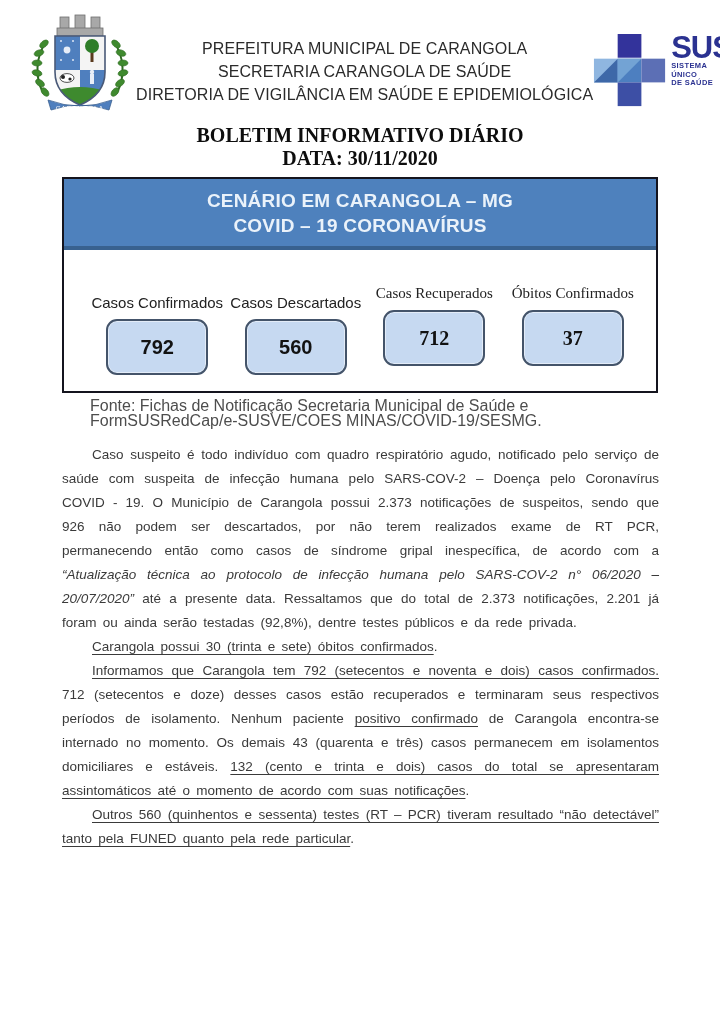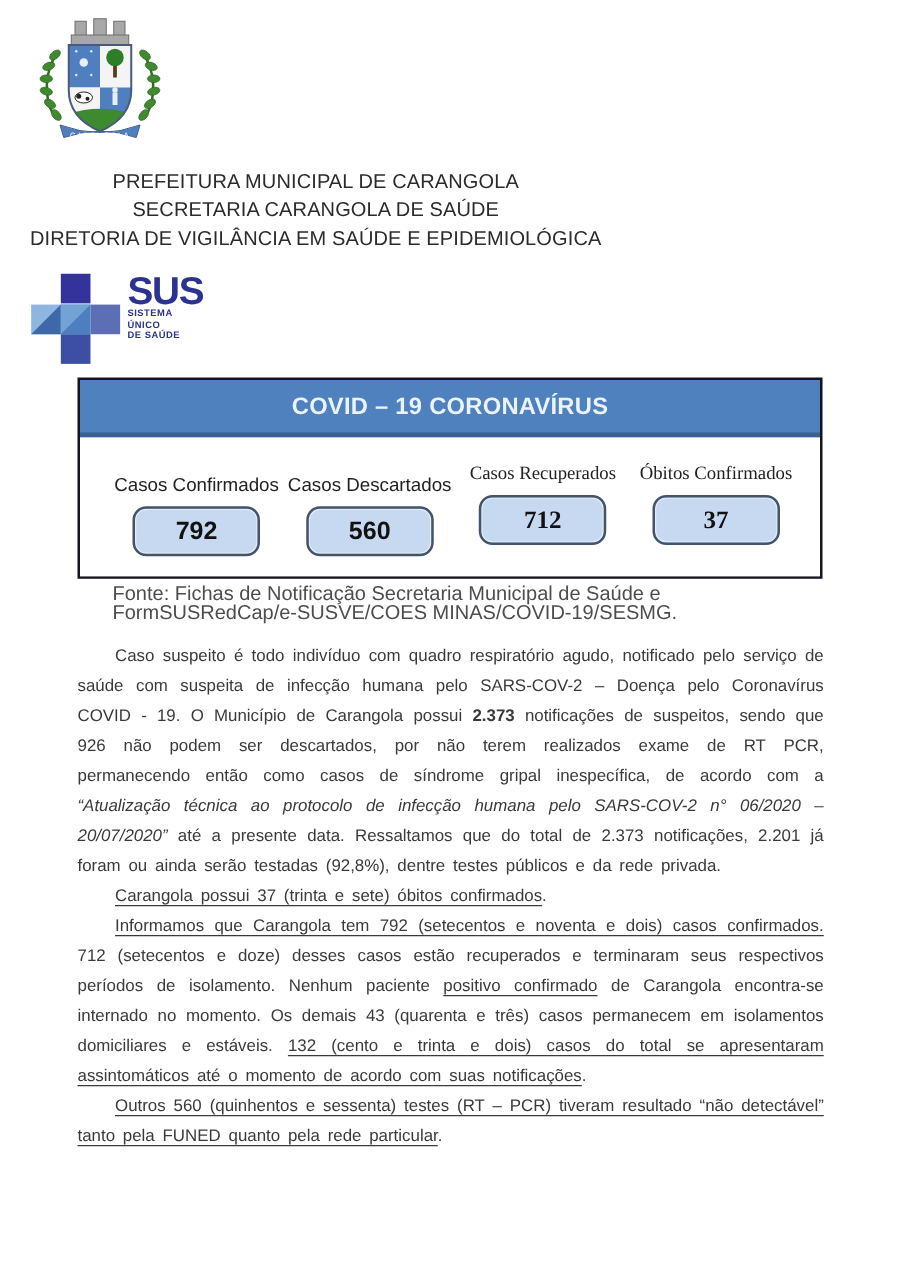--- a/index.html
+++ b/index.html
@@ -3,21 +3,21 @@
 <meta charset="utf-8">
 <style>
   * { margin:0; padding:0; box-sizing:border-box; }
   html,body { background:#ffffff; }
   .page {
     width:720px; height:1020px; background:#ffffff; position:relative;
     font-family:"Liberation Sans", sans-serif; color:#333; overflow:hidden;
   }
 
   
-  .header { display:flex; align-items:flex-start; padding:8px 8px 0 24px;flex-direction:column; }
+  .header { display:flex; align-items:center; padding:8px 8px 0 24px; }
   .crest { width:112px; height:112px; flex:0 0 auto; }
   .org-block { flex:1; text-align:center; padding-top:14px; }
   .org-line {
     font-size:16px; line-height:23px; color:#2b2b2b; letter-spacing:0.1px;
     white-space:nowrap;
   }
   .sus { flex:0 0 auto; display:flex; align-items:flex-start; padding-top:14px; margin-right:2px; }
   .sus svg { display:block; }
   .sus-text { margin-left:4px; padding-top:2px; }
   .sus-title { font-size:31px; line-height:28px; font-weight:bold; color:#2b3291; letter-spacing:-1px; }
@@ -30,41 +30,41 @@
 
   
   .scenario {
     margin:7px 60px 0 62px; width:596px; border:2px solid #14141e; background:#fff;
   }
   .banner {
     background:#4E81BD; border-bottom:4px solid #38618f;
     text-align:center; padding:9px 0 8px;
   }
   .banner div { color:#eaf2fa; font-weight:bold; font-size:19px; line-height:25px; letter-spacing:0.2px; }
-  .stats { display:flex; justify-content:space-between; padding:30px 14px 16px 24px; background:#fff; }
+  .stats { display:flex; justify-content:space-between; padding:44px 14px 16px 24px; background:#fff; }
   .stat { width:142px; text-align:center; }
   .stat:nth-child(3), .stat:nth-child(4) { transform:translateY(-9px);font-family:Liberation Serif, serif; }
   .stat-label { font-size:15px; color:#222; white-space:nowrap; }
   .stat-box {
-    margin:8px auto 0; width:102px; height:40px; background:#C6D9F1;
+    margin:8px auto 0; width:102px; height:56px; background:#C6D9F1;
     border:2px solid #44546A; border-radius:11px;
     display:flex; align-items:center; justify-content:center;
     font-size:20px; font-weight:bold; color:#121212;
     box-shadow:inset 0 0 0 1px rgba(255,255,255,0.5);
   }
 
   
   .fonte { margin:5px 60px 0 90px; font-size:16px; line-height:15px; color:#4d4d4d; }
 
   
   .body-text { margin:15px 61px 0 62px; width:597px; text-align:justify;
     font-size:13.5px; line-height:24px; color:#3a3a3a; word-spacing:2.5px; }
   .body-text p { margin:0; text-indent:30px; }
   .u { text-decoration:underline; text-underline-offset:3px; }
-  .b { font-weight:bold; }
+  .b { font-weight:normal; }
   .i { font-style:italic; }
 </style>
 </head>
 <body>
 
 <div class="page">
 
   <div class="header">
 
     <div class="crest">
@@ -152,23 +152,28 @@
       </span>
       <span class="sus-text">
         <div class="sus-title">SUS</div>
         <div class="sus-sub">SISTEMA</div>
         <div class="sus-sub">ÚNICO</div>
         <div class="sus-sub">DE SAÚDE</div>
       </span>
     </div>
   </div>
 
+  <div class="doc-title">
+    <div class="t1">BOLETIM INFORMATIVO DIÁRIO</div>
+    <div class="t2">DATA: 30/11/2020</div>
+  </div>
 
   <div class="scenario">
     <div class="banner">
+      <div>CENÁRIO EM CARANGOLA – MG</div>
       <div>COVID – 19 CORONAVÍRUS</div>
     </div>
     <div class="stats">
       <div class="stat">
         <div class="stat-label">Casos Confirmados</div>
         <div class="stat-box">792</div>
       </div>
       <div class="stat">
         <div class="stat-label">Casos Descartados</div>
         <div class="stat-box">560</div>
@@ -183,18 +188,18 @@
       </div>
     </div>
   </div>
 
   <div class="fonte">
     <div>Fonte: Fichas de Notificação Secretaria Municipal de Saúde e FormSUSRedCap/e-SUSVE/COES MINAS/COVID-19/SESMG.</div>
   </div>
 
   <div class="body-text">
       <p><span>Caso suspeito é todo indivíduo com quadro respiratório agudo, notificado pelo serviço de saúde com suspeita de infecção humana pelo SARS-COV-2 – Doença pelo Coronavírus COVID - 19. O Município de Carangola possui </span><span class="b">2.373</span><span> notificações de suspeitos, sendo que 926 não podem ser descartados, por não terem realizados exame de RT PCR, permanecendo então como casos de síndrome gripal inespecífica, de acordo com a </span><span class="i">“Atualização técnica ao protocolo de infecção humana pelo SARS-COV-2 n° 06/2020 – 20/07/2020”</span><span> até a presente data. Ressaltamos que do total de 2.373 notificações, 2.201 já foram ou ainda serão testadas (92,8%), dentre testes públicos e da rede privada.</span></p>
-      <p><span class="u">Carangola possui 37 (trinta e sete) óbitos confirmados</span><span>.</span></p>
+      <p><span class="u">Carangola possui 30 (trinta e sete) óbitos confirmados</span><span>.</span></p>
       <p><span class="u">Informamos que Carangola tem 792 (setecentos e noventa e dois) casos confirmados.</span><span> 712 (setecentos e doze) desses casos estão recuperados e terminaram seus respectivos períodos de isolamento. Nenhum paciente </span><span class="u">positivo confirmado</span><span> de Carangola encontra-se internado no momento. Os demais 43 (quarenta e três) casos permanecem em isolamentos domiciliares e estáveis. </span><span class="u">132 (cento e trinta e dois) casos do total se apresentaram assintomáticos até o momento de acordo com suas notificações</span><span>.</span></p>
       <p><span class="u">Outros 560 (quinhentos e sessenta) testes (RT – PCR) tiveram resultado “não detectável” tanto pela FUNED quanto pela rede particular</span><span>.</span></p>
     </div>
 
 </div>
 
 </body></html>

